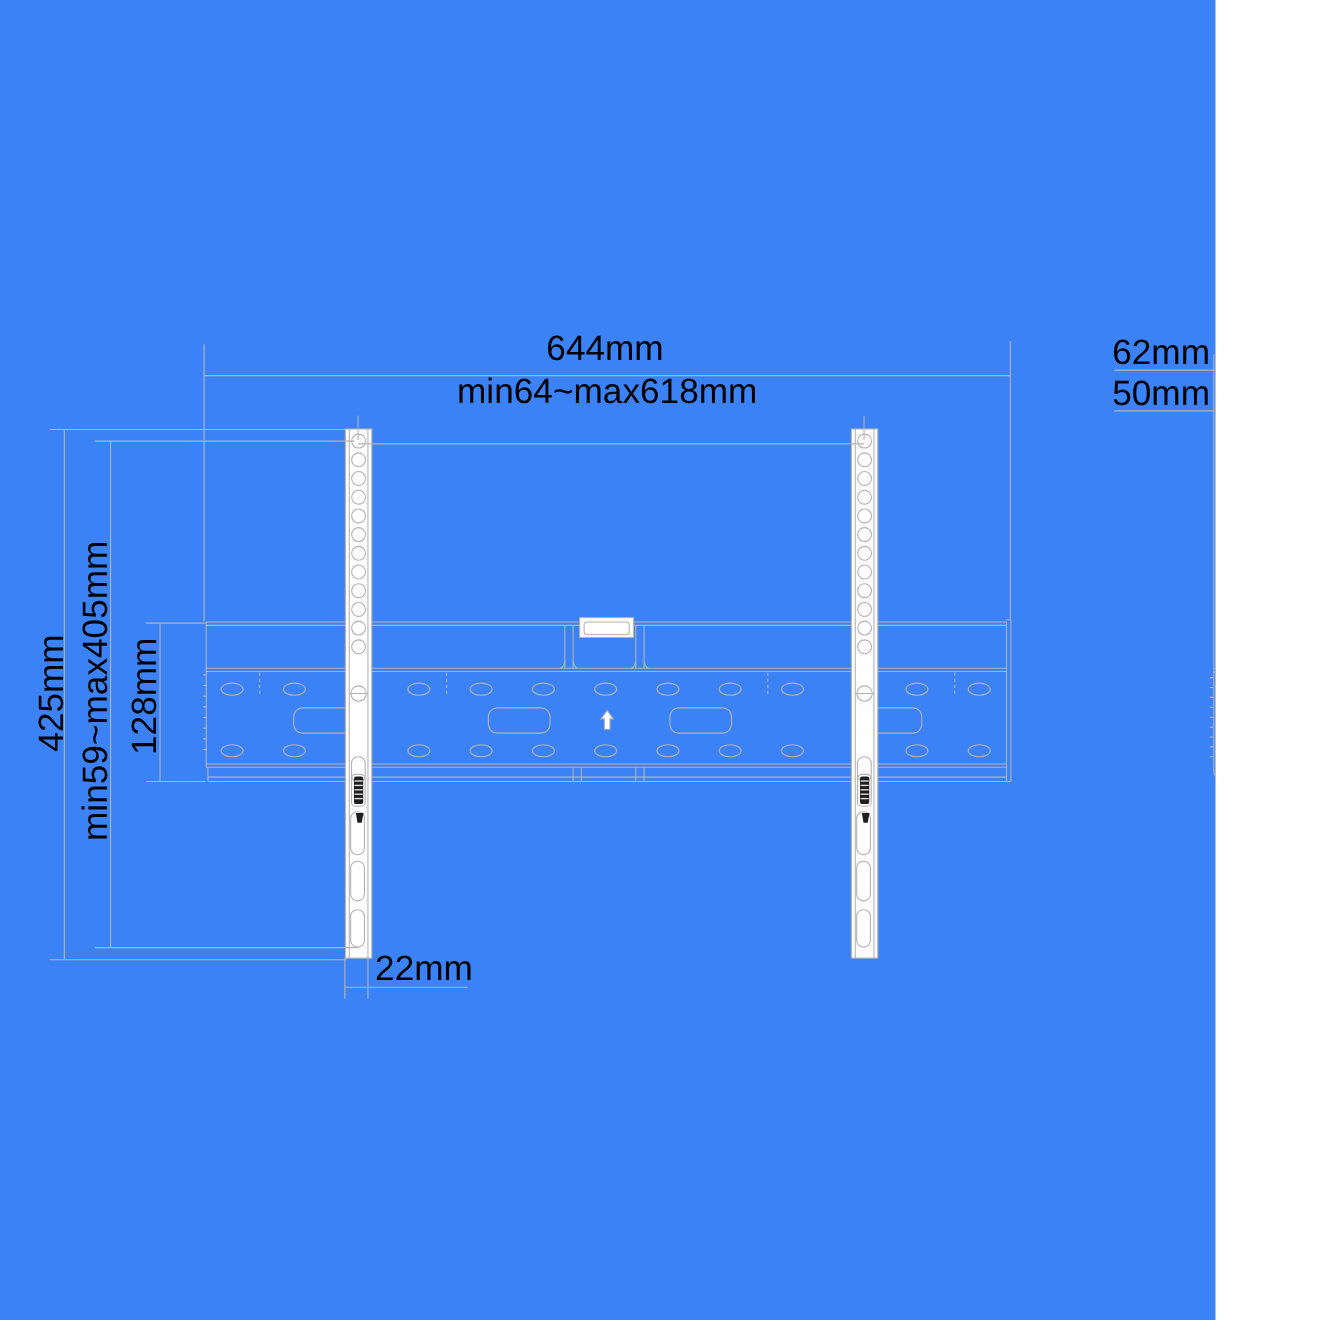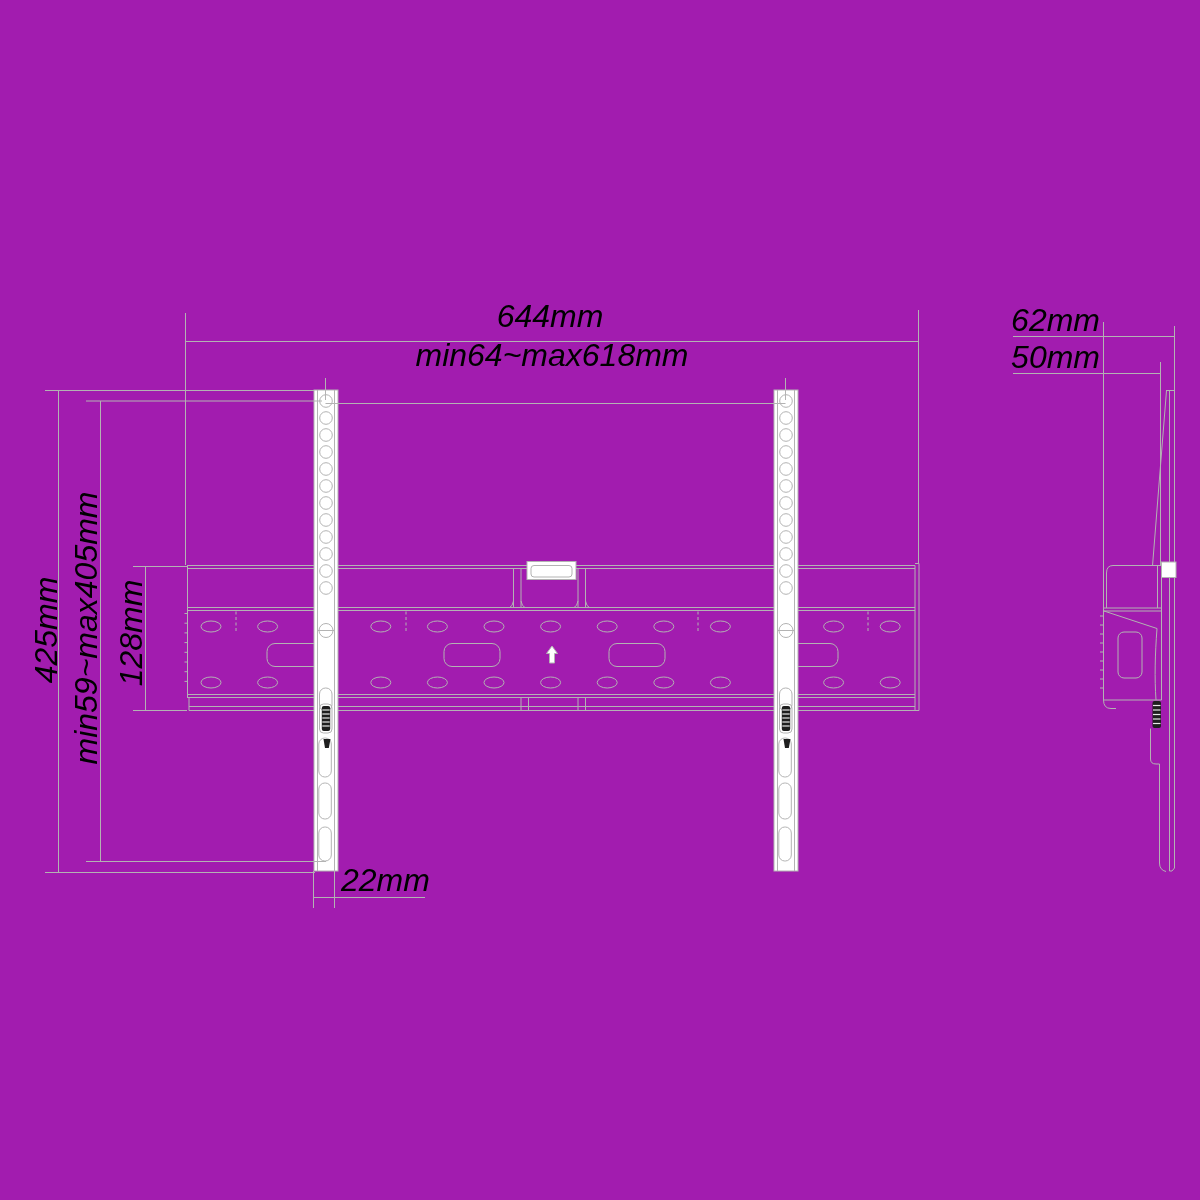--- a/index.html
+++ b/index.html
@@ -1,16 +1,16 @@
 <!DOCTYPE html>
 <html><head>
 <meta charset="utf-8">
 <style>
   html,body{margin:0;padding:0;background:#ffffff;}
-  .page{width:1200px;height:1200px;position:relative;background:#a21caf;overflow:hidden;font-style:italic;}
+  .page{width:1105px;height:1200px;position:relative;background:#3b82f6;overflow:hidden;}
   svg{display:block;}
   text{font-family:"Liberation Sans","DejaVu Sans",sans-serif;fill:#000;}
   .dimtext{font-size:32px;}
   .thin{stroke:#b3b3b3;stroke-width:1;fill:none;}
   .whitefill{stroke:#b3b3b3;stroke-width:1;fill:#ffffff;}
   .darkfill{fill:#1f1f1f;stroke:none;}
   .hatch{stroke:#e8e8e8;stroke-width:1.2;}
 </style>
 </head>
 <body>

